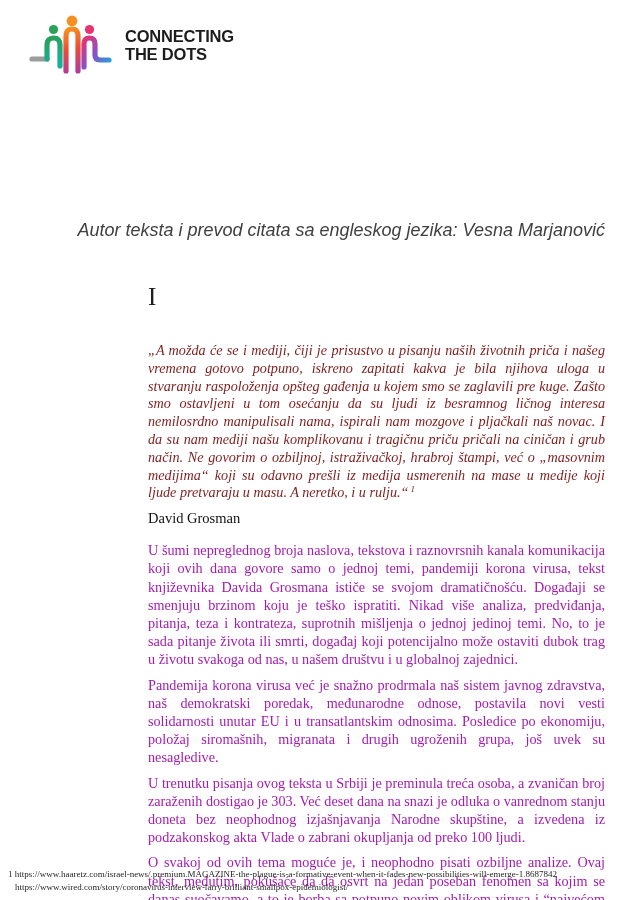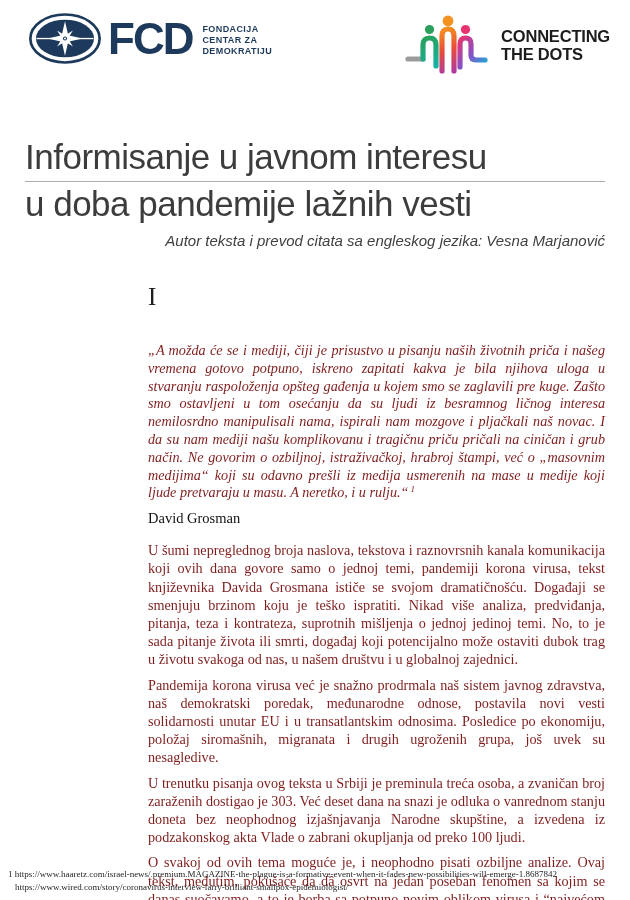--- a/index.html
+++ b/index.html
@@ -42,75 +42,56 @@
     position:absolute; top:136px; left:25px; right:25px;
     font-family:"Liberation Sans", sans-serif;
     font-weight:300; color:#3c3c3b; letter-spacing:-0.5px;
   }
   .title-line1 {
     font-size:35px; line-height:42px; font-weight:300;
     border-bottom:1px solid #acacac; padding-bottom:3px;
   }
   .title-line2 { font-size:35px; line-height:42px; font-weight:300; padding-top:1px; }
   .byline {
-    position:absolute; top:232px; right:25px;
+    position:absolute; top:220px; right:25px;
     font-family:"Liberation Sans", sans-serif;
-    font-style:italic; font-size:15px; color:#404040;
+    font-style:italic; font-size:18px; color:#404040;
   }
 
   
   .content { position:absolute; top:284px; left:148px; width:457px; }
   .section-heading { font-size:25px; line-height:26px; color:#1e1e1e; margin-bottom:32px; }
   .quote {
     font-style:italic; font-size:14.2px; line-height:17.8px;
     text-align:justify; color:#7f1d1d;
   }
   .quote sup, .body-par sup {
     font-size:9px; line-height:0; vertical-align:super; margin-left:2px;
   }
   .attribution { text-align:left; font-size:14.5px; margin:8px 0 14px 0; color:#111; }
   .body-par {
     font-size:14.2px; line-height:18.2px; text-align:justify;
-    color:#7f1d1d; margin-bottom:7px;
+    color:#a21caf; margin-bottom:7px;
   }
 
   
   .footnotes {
     position:absolute; left:8px; right:12px; bottom:7px;
     font-size:9px; line-height:12.5px; color:#1e1e1e;
   }
   .footnote { padding-left:7px; text-indent:-7px; margin-top:4px; }
   .footnote .fn-url { text-decoration:none; color:#1e1e1e;text-align:right; }
 </style>
 </head>
 <body>
 
 <div class="page">
 
   <div class="header">
 
-    <div class="fcd-logo">
-      <svg width="74" height="53" viewBox="0 0 72 52">
-        <ellipse cx="36" cy="26" rx="34" ry="23.5" fill="none" stroke="#1d3a5c" stroke-width="2.6"></ellipse>
-        <ellipse cx="36" cy="26" rx="28.5" ry="18.5" fill="#1d3a5c"></ellipse>
-        <rect x="8" y="25.4" width="56" height="1.3" fill="#ffffff"></rect>
-        <polygon points="36,9 39.2,22.8 53,26 39.2,29.2 36,43 32.8,29.2 19,26 32.8,22.8" fill="#ffffff"></polygon>
-        <g transform="rotate(45 36 26)">
-          <polygon points="36,15 38,24 47,26 38,28 36,37 34,28 25,26 34,24" fill="#ffffff"></polygon>
-        </g>
-        <circle cx="36" cy="26" r="2" fill="#1d3a5c"></circle>
-        <circle cx="36" cy="26" r="1" fill="#ffffff"></circle>
-      </svg>
-      <div class="fcd-acronym">FCD</div>
-      <div class="fcd-wordmark">
-        <div>FONDACIJA</div>
-        <div>CENTAR ZA</div>
-        <div>DEMOKRATIJU</div>
-      </div>
-    </div>
 
     <div class="ctd-logo">
       <svg width="85" height="62" viewBox="0 0 85 62">
         <defs>
           <linearGradient id="g-left" x1="19" y1="24" x2="32" y2="52" gradientUnits="userSpaceOnUse">
             <stop offset="0" stop-color="#2aa05a"></stop>
               <stop offset="1" stop-color="#13b3a2"></stop>
           </linearGradient>
           <linearGradient id="g-mid" x1="38" y1="15" x2="50" y2="57" gradientUnits="userSpaceOnUse">
             <stop offset="0" stop-color="#f59120"></stop>
@@ -133,24 +114,20 @@
         <circle cx="44" cy="7" r="5.4" fill="#f59120"></circle>
         <circle cx="61.5" cy="15.5" r="4.6" fill="#e8336e"></circle>
       </svg>
       <div class="ctd-wordmark">
         <div>CONNECTING</div>
         <div>THE DOTS</div>
       </div>
     </div>
   </div>
 
-  <div class="title-block">
-    <div class="title-line1">Informisanje u javnom interesu</div>
-    <div class="title-line2">u doba pandemije lažnih vesti</div>
-  </div>
 
   <div class="byline">Autor teksta i prevod citata sa engleskog jezika: Vesna Marjanović</div>
 
   <div class="content">
     <div class="section-heading">I</div>
 
     <blockquote class="quote"><span>„A možda će se i mediji, čiji je prisustvo u pisanju naših životnih priča i našeg vremena gotovo potpuno, iskreno zapitati kakva je bila njihova uloga u stvaranju raspoloženja opšteg gađenja u kojem smo se zaglavili pre kuge. Zašto smo ostavljeni u tom osećanju da su ljudi iz besramnog ličnog interesa nemilosrdno manipulisali nama, ispirali nam mozgove i pljačkali naš novac. I da su nam mediji našu komplikovanu i tragičnu priču pričali na ciničan i grub način. Ne govorim o ozbiljnoj, istraživačkoj, hrabroj štampi, već o „masovnim medijima“ koji su odavno prešli iz medija usmerenih na mase u medije koji ljude pretvaraju u masu. A neretko, i u rulju.“</span><sup>1</sup></blockquote>
     <div class="attribution">David Grosman</div>
 
     <div>

